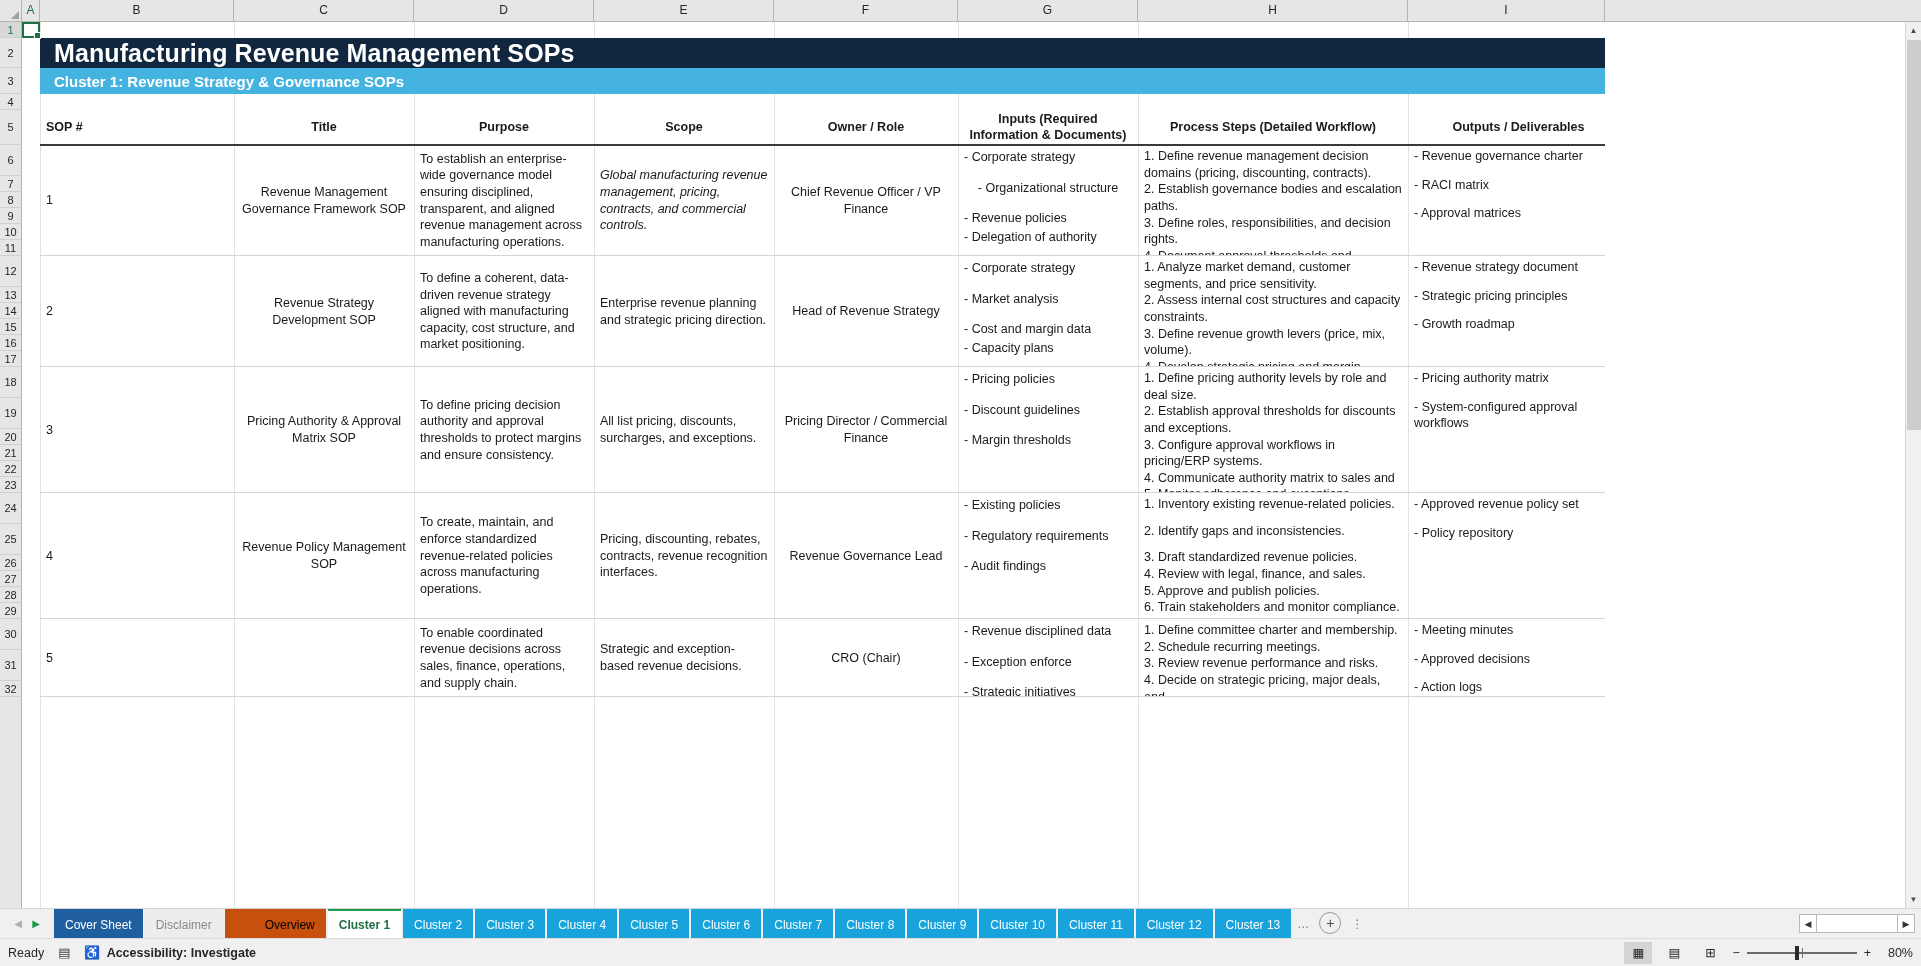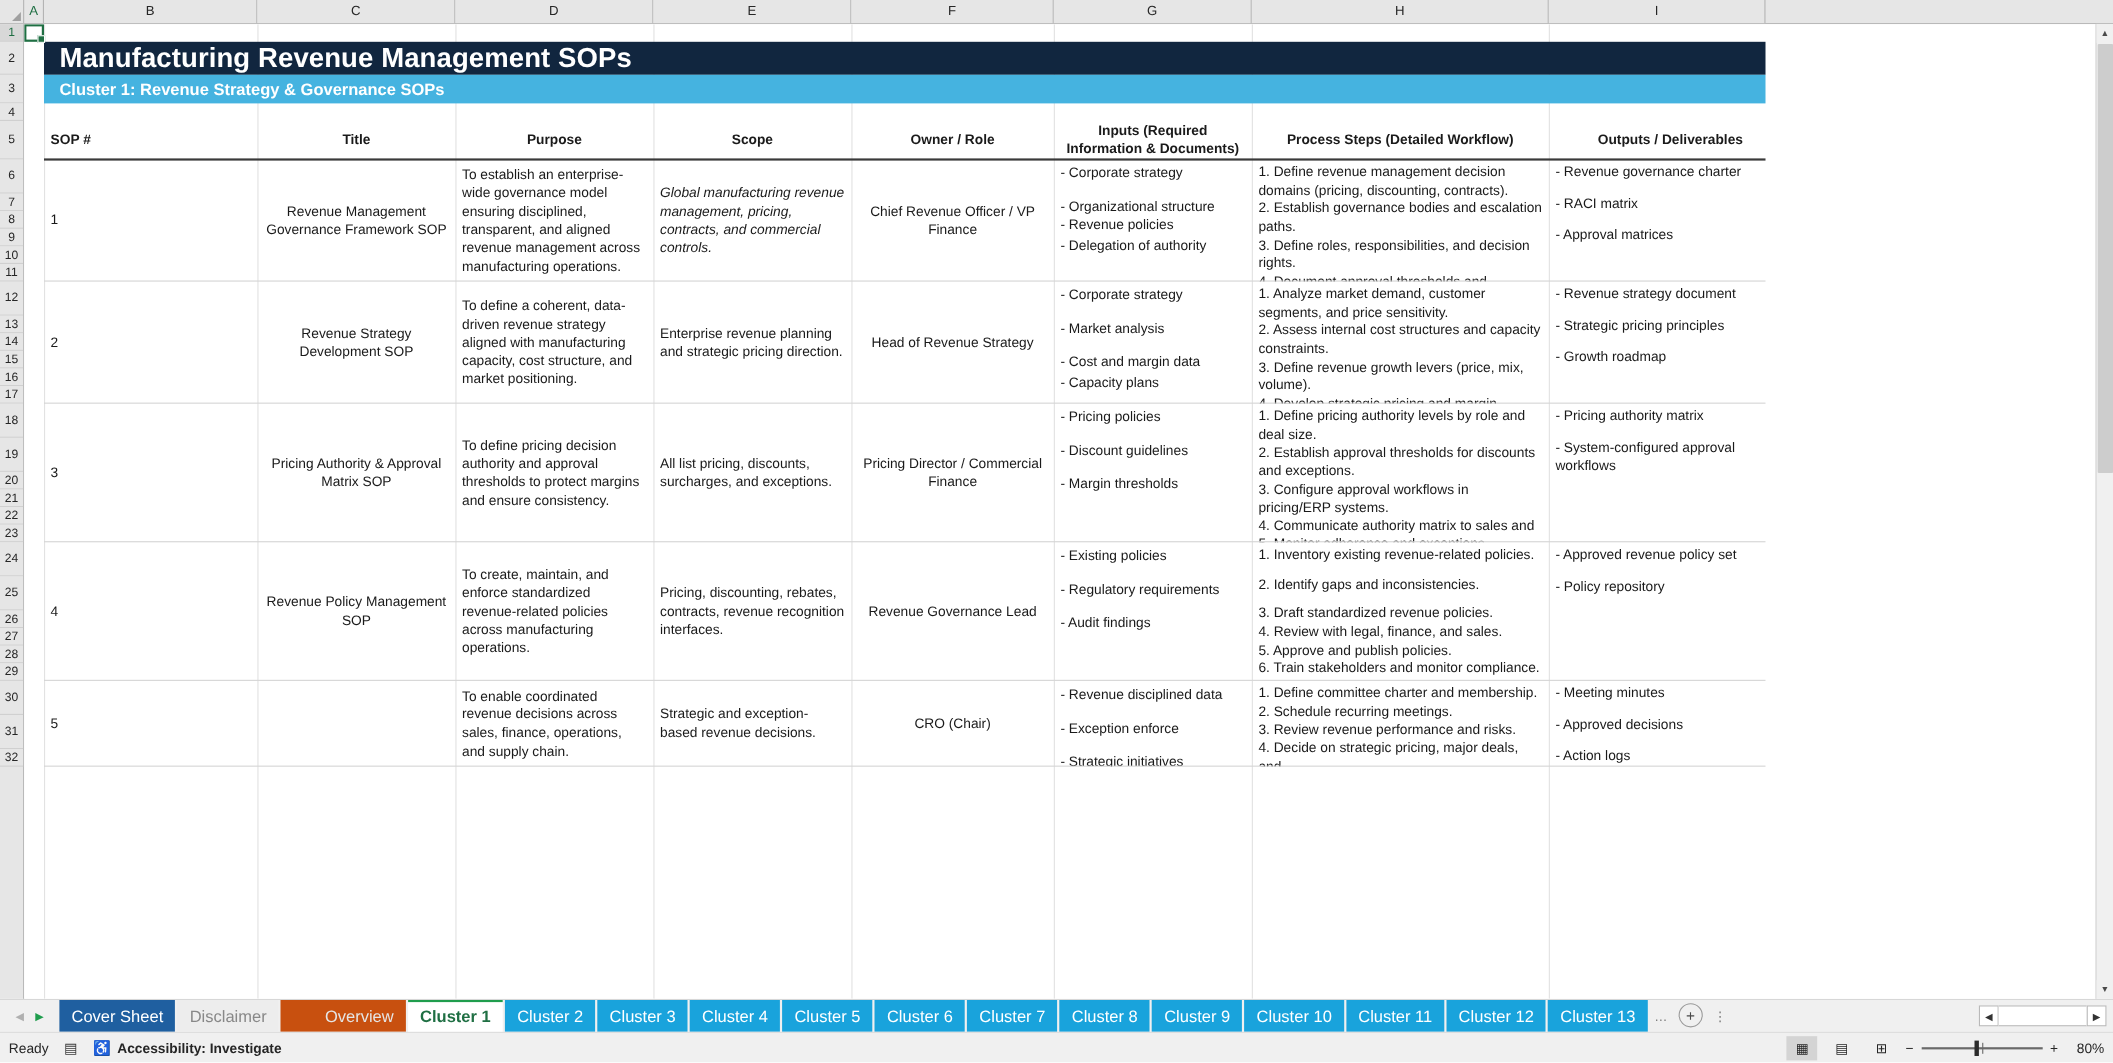--- a/index.html
+++ b/index.html
@@ -98,26 +98,26 @@
     padding-left: 4px; overflow: hidden;
   }
   .tab-navs { display: flex; align-items: center; gap: 2px; padding: 0 10px 0 6px; }
   .nav-arrow { width: 16px; height: 18px; display: flex; align-items: center; justify-content: center; font-size: 10px; }
   .nav-arrow.dim { color: #b0b0b0; }
   .nav-arrow.on { color: #1f9d4d; }
 
   .tabs { display: flex; align-items: stretch; gap: 2px; min-width: 0; }
   .tab {
     display: flex; align-items: center; justify-content: center;
-    padding: 0 11px; font-size: 15px; white-space: nowrap;
+    padding: 0 11px; font-size: 12px; white-space: nowrap;
     border-top: 2px solid transparent; position: relative;
   }
   .tab.navy   { background: #1f5fa0; color: #ffffff; }
   .tab.gray   { background: #ededed; color: #888888; }
-  .tab.orange { background: #c8500f; color: #e5e5e5; padding-left: 40px; }
+  .tab.orange { background: #c8500f; color: #000000; padding-left: 40px; }
   .tab.cyan   { background: #19a3dc; color: #ffffff; }
   .tab.active {
     background: #ffffff; color: #1f6f43; font-weight: bold;
     border-top: 2px solid #1f9d4d;
   }
   .tab-add {
     width: 22px; height: 22px; margin: 3px 4px; border-radius: 50%;
     border: 1px solid #9a9a9a; color: #4a4a4a;
     display: flex; align-items: center; justify-content: center; font-size: 14px;
   }
@@ -229,21 +229,21 @@
           <div class="cellbox th" style="left: 1116px; top: 88px; width: 270px; height: 35px;">Process Steps (Detailed Workflow)</div>
           <div class="cellbox th" style="left: 1386px; top: 88px; width: 197px; height: 35px; padding-left: 30px;">Outputs / Deliverables</div>
           <div class="hdr-rule" style="left: 18px; width: 1565px; top: 122px;"></div>
           <div class="cellbox td vc left" style="left: 18px; top: 123px; width: 194px; height: 111px;">1</div>
           <div class="cellbox td vc center" style="left: 212px; top: 123px; width: 180px; height: 111px;">Revenue Management Governance Framework SOP</div>
           <div class="cellbox td vc left" style="left: 392px; top: 123px; width: 180px; height: 111px;">To establish an enterprise-wide governance model ensuring disciplined, transparent, and aligned revenue management across manufacturing operations.</div>
           <div class="cellbox td vc left" style="left: 572px; top: 123px; width: 180px; height: 111px; font-style: italic;">Global manufacturing revenue management, pricing, contracts, and commercial controls.</div>
           <div class="cellbox td vc center" style="left: 752px; top: 123px; width: 184px; height: 111px;">Chief Revenue Officer / VP Finance</div>
           <div class="cellbox td" style="padding-top: 4px; left: 936px; top: 123px; width: 180px; height: 111px;">
             <span class="list-line" style="margin-bottom: 14px;">- Corporate strategy</span>
-            <span class="list-line" style="">- Organizational structure</span>
+            <span class="list-line" style="margin-bottom: 14px; text-align: center;">- Organizational structure</span>
             <span class="list-line" style="margin-bottom: 2px;">- Revenue policies</span>
             <span class="list-line" style="margin-bottom: 2px;">- Delegation of authority</span>
           </div>
           <div class="cellbox td" style="padding-top: 3px; left: 1116px; top: 123px; width: 270px; height: 111px;">
             <span class="list-line">1. Define revenue management decision domains (pricing, discounting, contracts).</span>
             <span class="list-line">2. Establish governance bodies and escalation paths.</span>
             <span class="list-line">3. Define roles, responsibilities, and decision rights.</span>
             <span class="list-line">4. Document approval thresholds and controls.</span>
           </div>
           <div class="cellbox td" style="padding-top: 3px; left: 1386px; top: 123px; width: 197px; height: 111px;">

